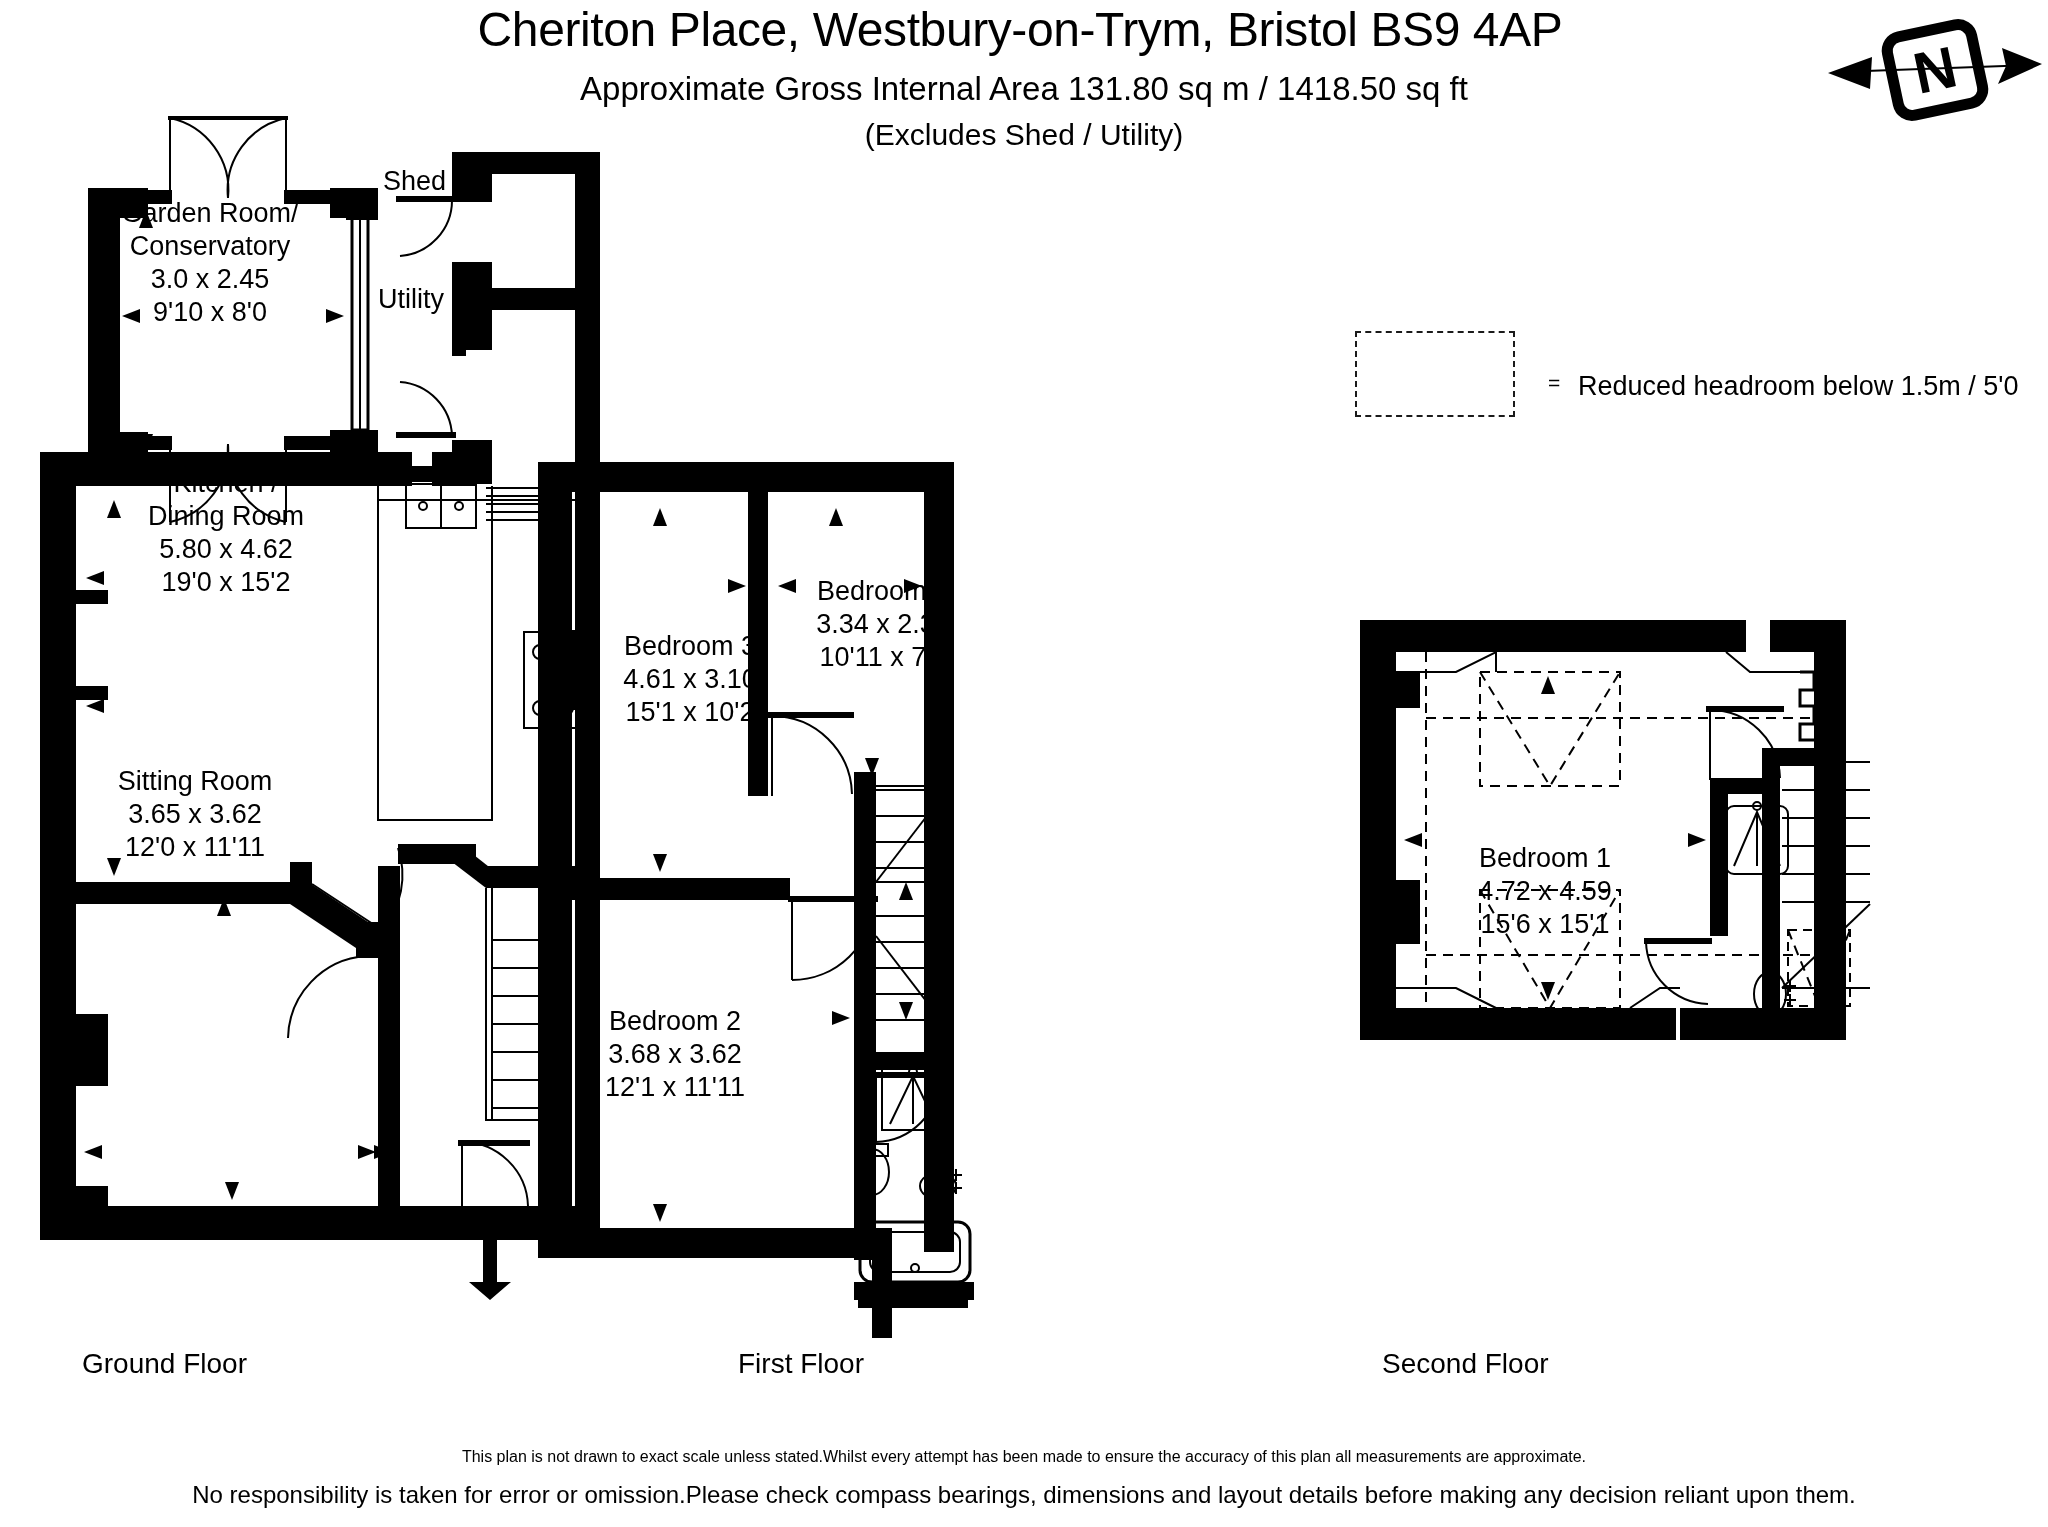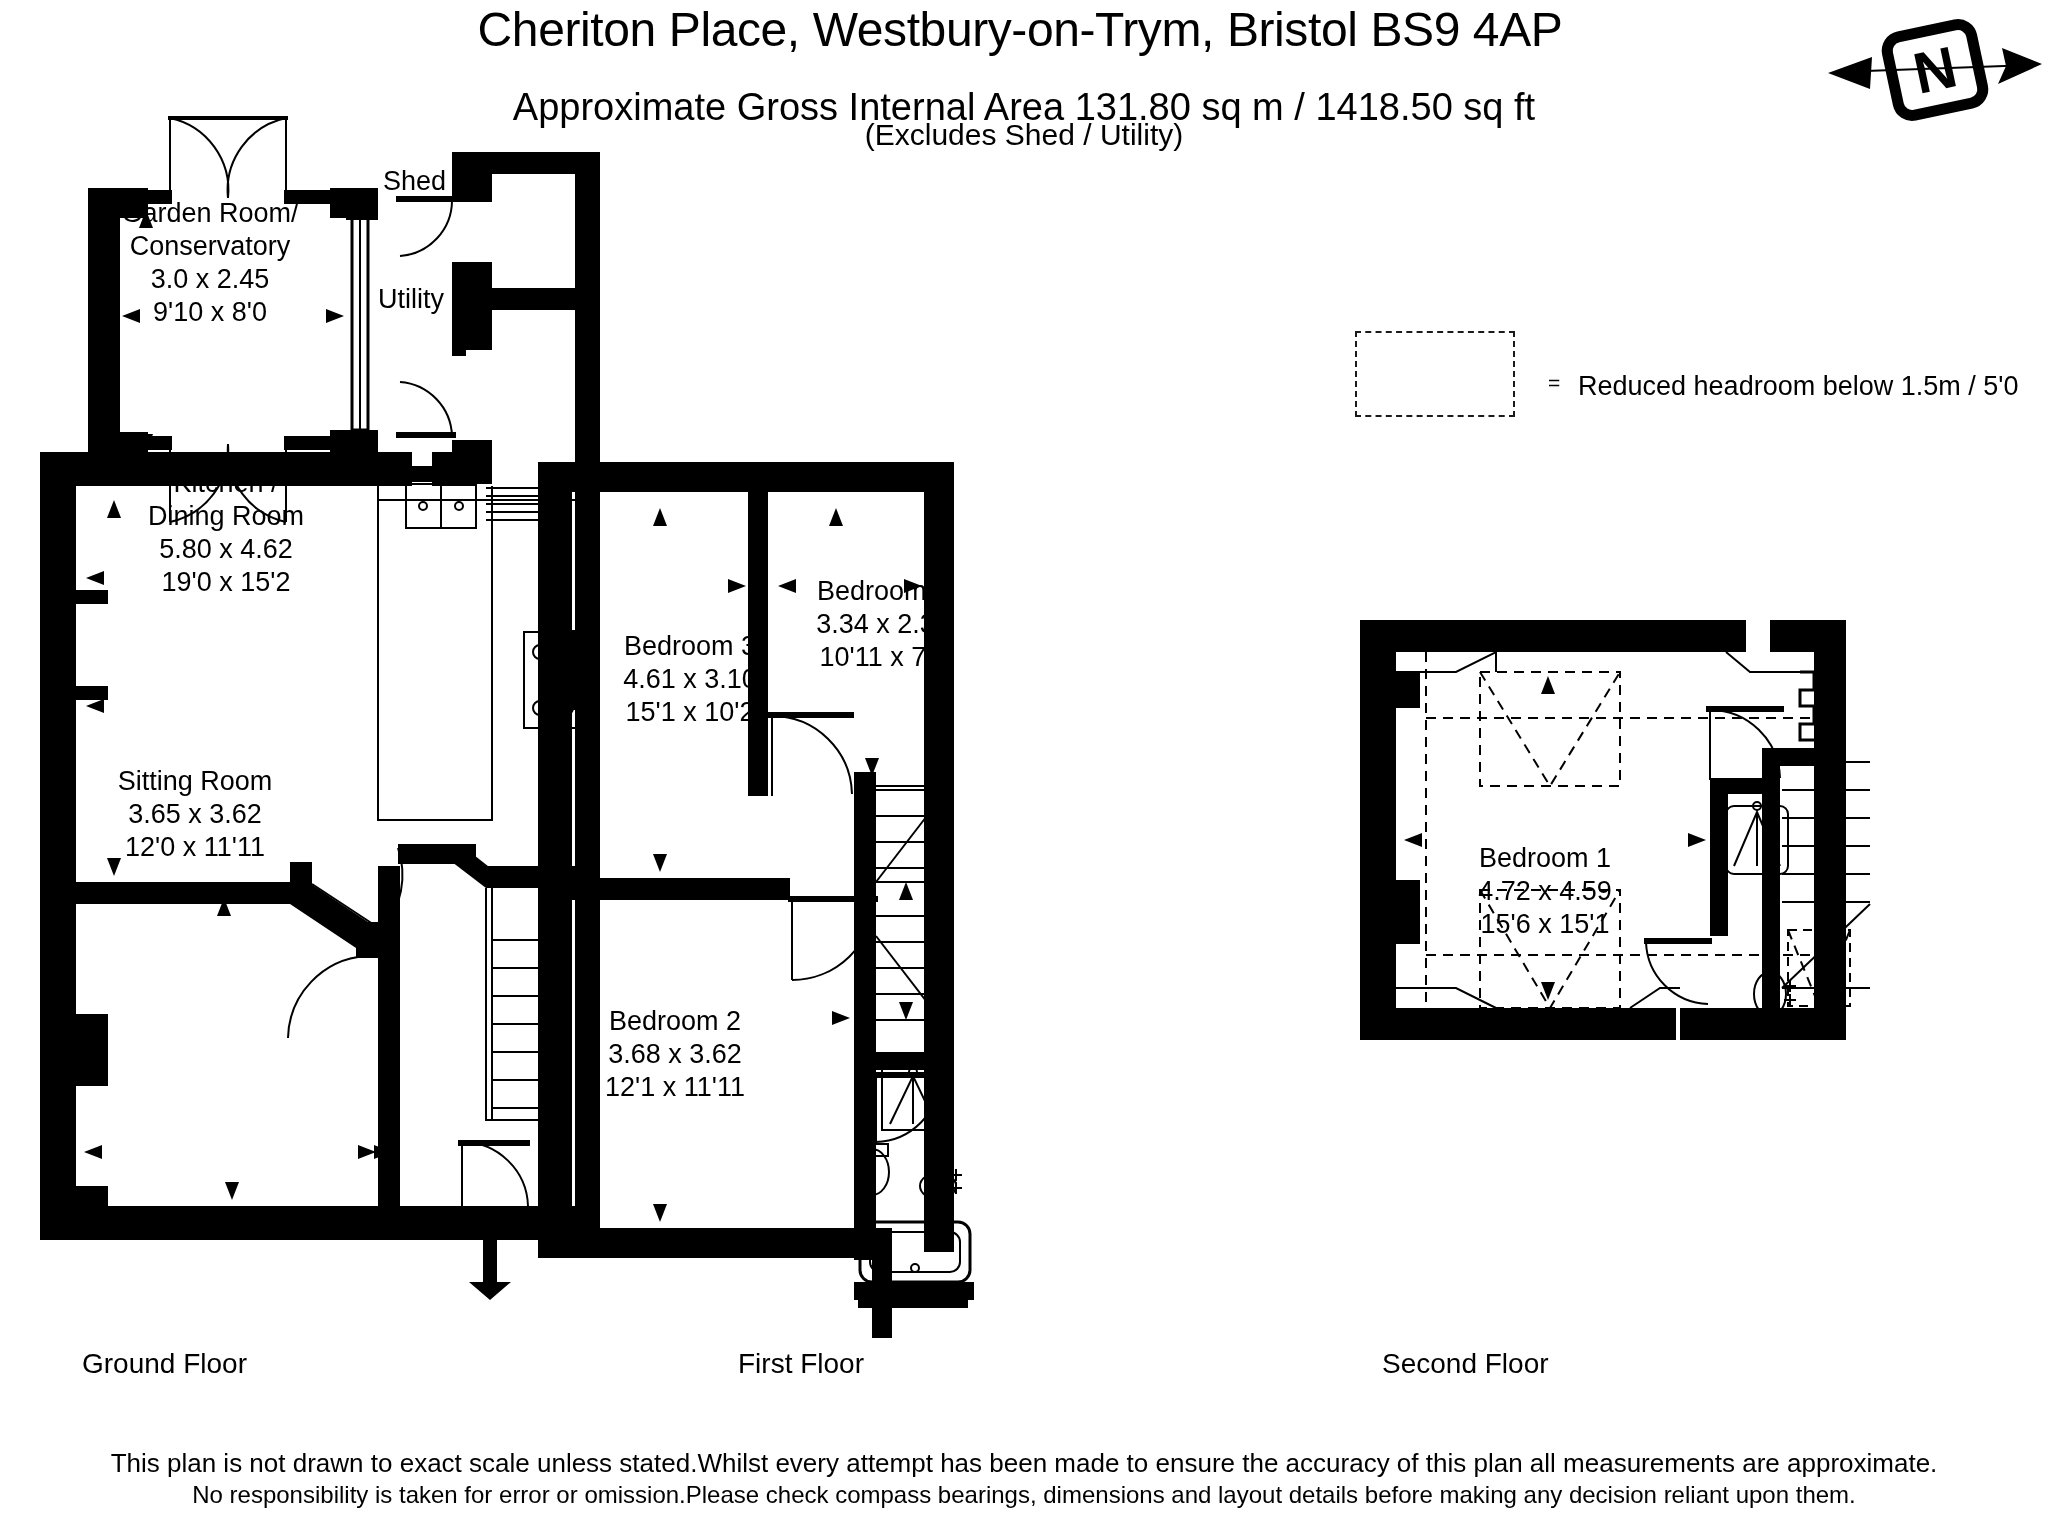--- a/index.html
+++ b/index.html
@@ -4,34 +4,34 @@
 <style>
   html,body{margin:0;padding:0;background:#ffffff;}
   body{width:2048px;height:1527px;position:relative;overflow:hidden;
        font-family:"Liberation Sans","DejaVu Sans",sans-serif;color:#000;}
 
   .abs{position:absolute;}
   .ctr{text-align:center;}
 
   
   #title{ left:0; right:8px; top:2px; font-size:48px; letter-spacing:-0.4px; font-weight:400;}
-  #subtitle1{ left:0; right:0; top:70px; font-size:38px;margin-top:16px;}
+  #subtitle1{ left:0; right:0; top:70px; font-size:33px;}
   #subtitle2{ left:0; right:0; top:118px; font-size:30px;}
 
   
   .floor-caption{font-size:28px;margin-left:44px;}
 
   
   #legend-box{left:1355px;top:331px;width:160px;height:86px;
               border:2px dashed #1a1a1a;box-sizing:border-box;}
   #legend-eq{left:1548px;top:371px;font-size:21px;}
   #legend-text{left:1578px;top:371px;font-size:27px;white-space:nowrap;}
 
   
-  #disc1{left:0;right:0;top:1448px;font-size:26px;}
+  #disc1{left:0;right:0;top:1448px;font-size:16px;}
   #disc2{left:0;right:0;top:1481px;font-size:24px;}
 
   
   .rlabel{font-size:27px;line-height:33px;white-space:nowrap;}
   .rlabel .nm{display:block;}
   .rlabel .dm{display:block;}
   .thin{position:absolute;background:#000;}
   .win{position:absolute;background:#fff;border:2px solid #000;box-sizing:border-box;}
   svg{position:absolute;overflow:visible;}
   .dline{stroke:#000;stroke-width:2;fill:none;stroke-dasharray:10 7;}

